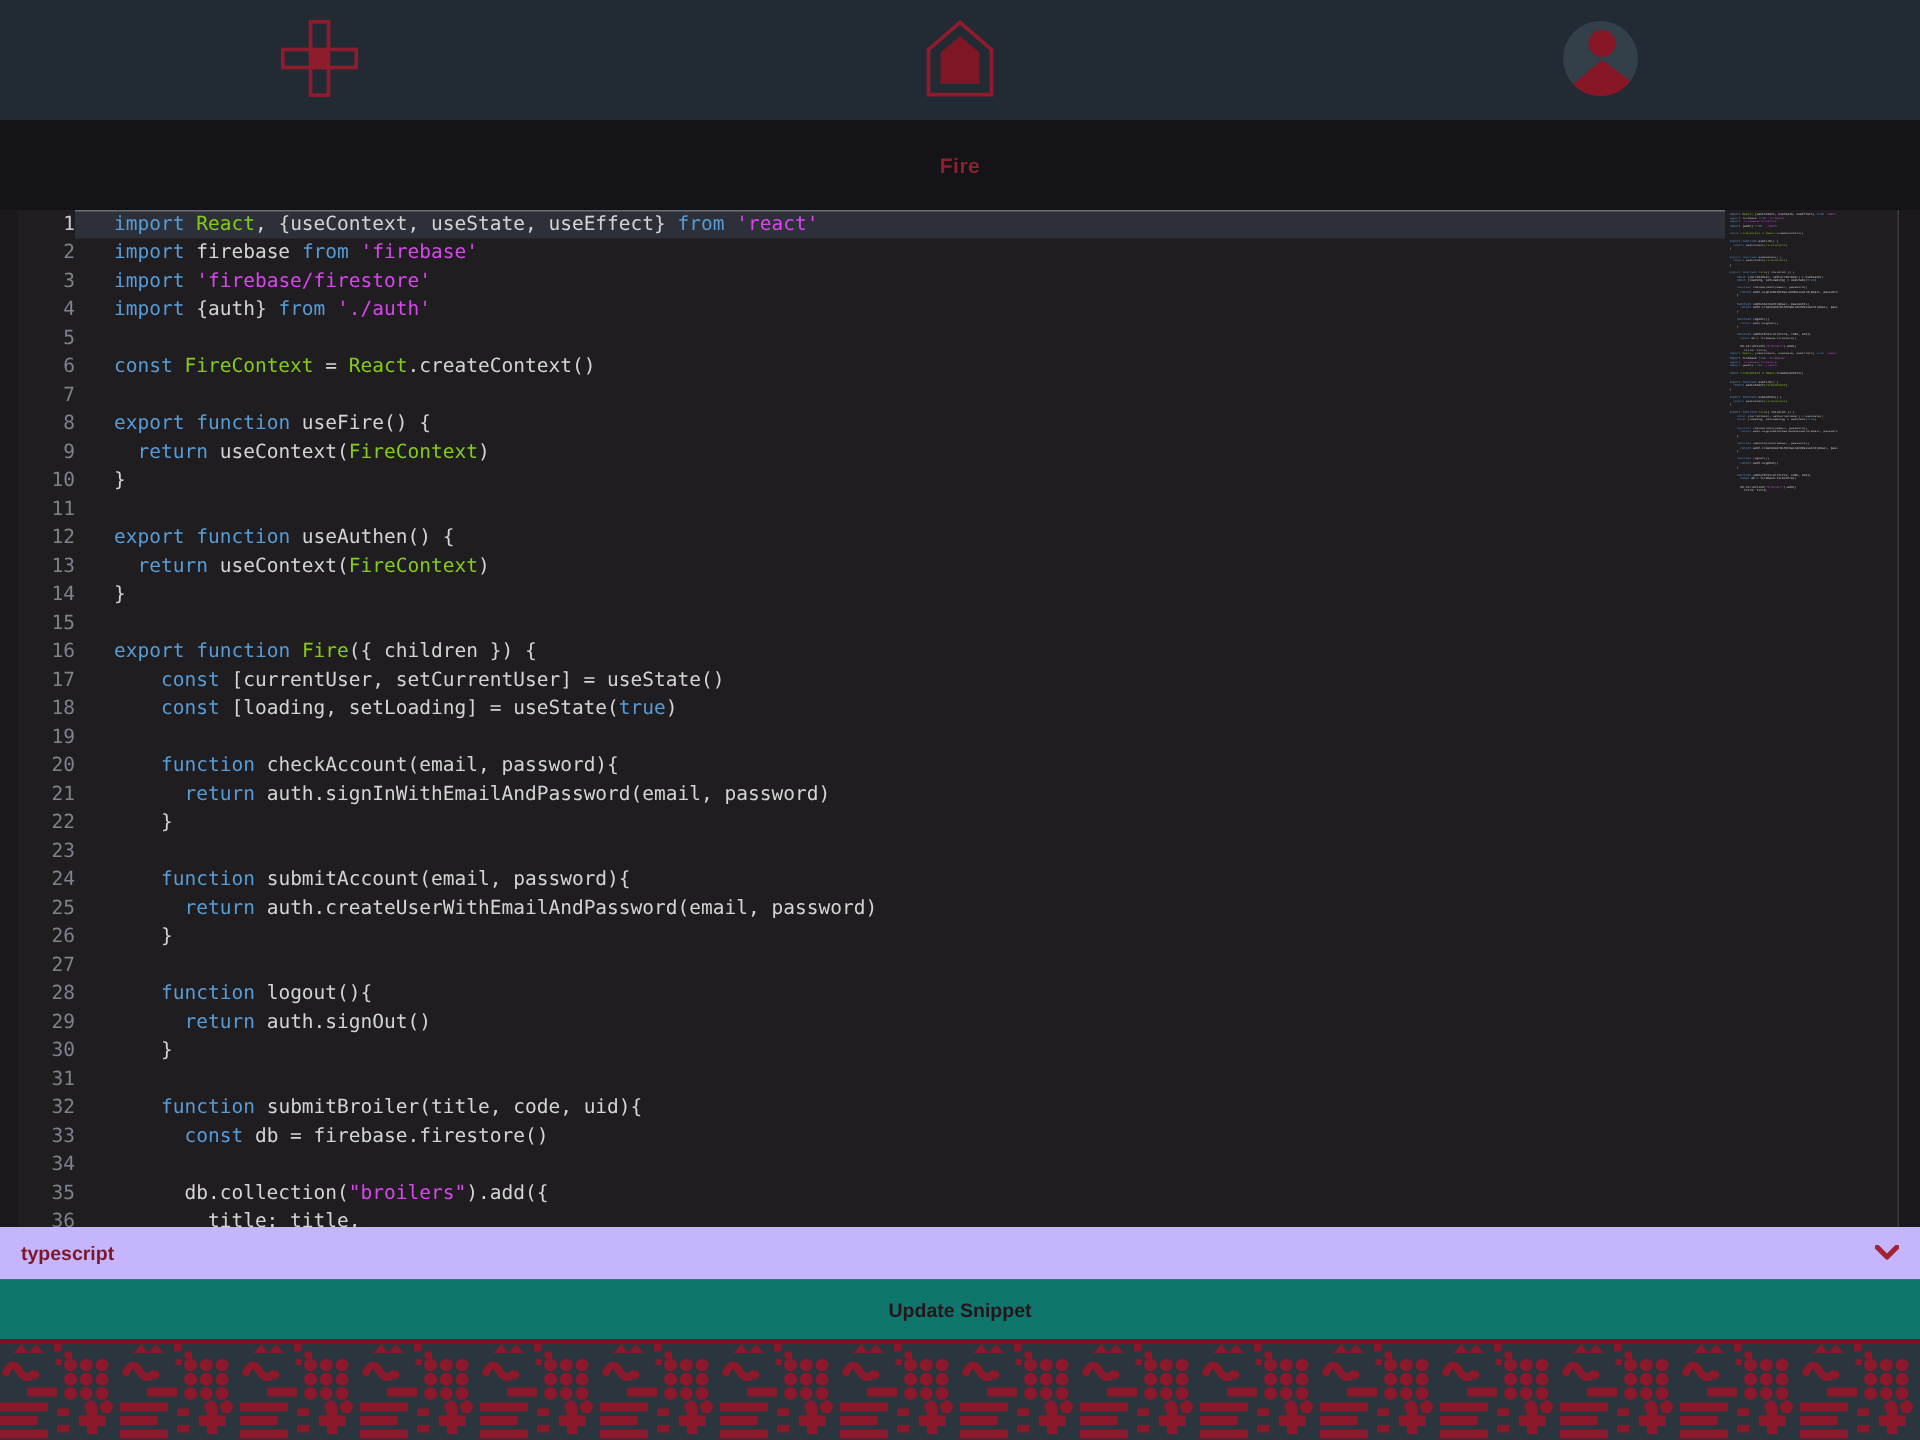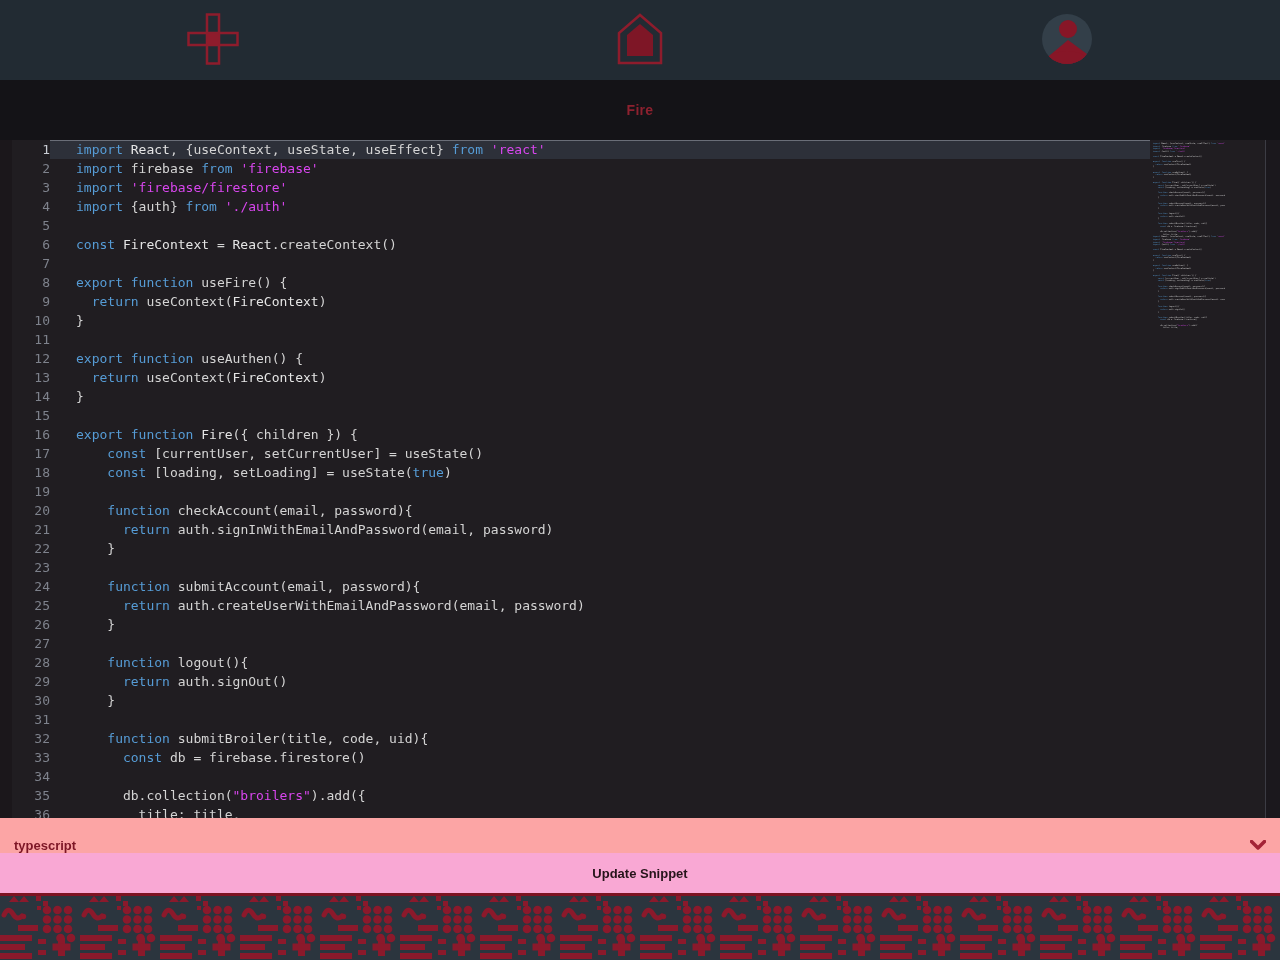--- a/index.html
+++ b/index.html
@@ -18,35 +18,35 @@
   .edge-l { width:12px; background:#1b171b; }
   .edge-r { width:15px; background:#1b181d; border-left:1px solid #3c3c44; }
   .editor { flex:1; position:relative; overflow:hidden; }
   .code { font-family:"DejaVu Sans Mono","Liberation Mono",monospace; font-size:13px; line-height:19px; white-space:pre; margin-right:115px; }
   .line { display:flex; height:19px; }
   .ln { width:38px; text-align:right; color:#7e828c; flex:none; user-select:none; }
   .lc { flex:1; padding-left:26px; color:#d4d4d4; }
   .line.active .lc { background:#2d3039; box-shadow:inset 0 1px 0 #6a6e78; }
   .line.active .ln { color:#c9ccd3; }
   .tok-k { color:#569cd6; }
-  .tok-t { color:#e5e5e5;text-align:center; }
+  .tok-t { color:#84cc16;text-align:center; }
   .tok-s { color:#d946ef; }
   .tok-d { color:#d4d4d4; }
 
   
   .minimap { position:absolute; top:2px; right:40px; width:72px; height:192px; overflow:hidden; font-family:"DejaVu Sans Mono","Liberation Mono",monospace; font-size:2px; line-height:2.6px; white-space:pre; opacity:.9; }
   .mm-line { height:2.6px; overflow:hidden; }
 
   
-  .lang-bar { height:35px; background:#fca5a5; display:flex; align-items:flex-end; padding:0 14px; }
+  .lang-bar { height:35px; background:#c4b5fd; display:flex; align-items:center; padding:0 14px; }
   .lang-label { color:#7d1626; font-size:13px; font-weight:bold; }
   .lang-chevron { margin-left:auto; background:none; border:none; cursor:pointer; display:flex; align-items:center; }
 
   
-  .update-btn { display:block; width:100%; height:40px; background:#f9a8d4; border:none; color:#26141a; font-family:"Liberation Sans",sans-serif; font-size:13px; font-weight:bold; cursor:pointer; }
+  .update-btn { display:block; width:100%; height:40px; background:#0f766e; border:none; color:#26141a; font-family:"Liberation Sans",sans-serif; font-size:13px; font-weight:bold; cursor:pointer; }
 
   
   .footer { height:67px; }
   .footer-line { height:3px; background:#7d1322; }
   .footer-pattern { height:64px; background:#2b353e; overflow:hidden; }
 </style>
 </head>
 <body>
 
 <header class="topnav">

